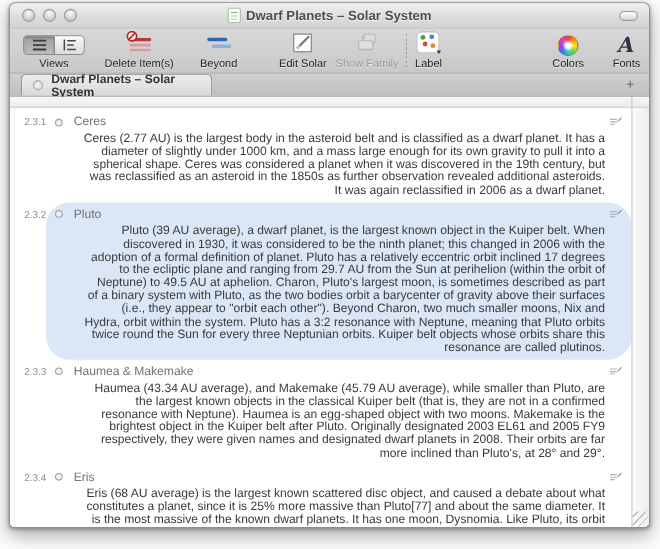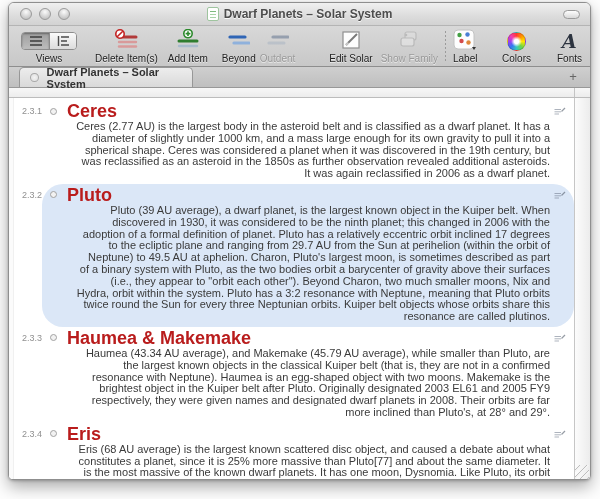--- a/index.html
+++ b/index.html
@@ -82,21 +82,21 @@
   .grip { position:absolute; right:1px; bottom:1px; width:14px; height:14px;
     background:repeating-linear-gradient(135deg, transparent 0 3px, #bdbdbd 3px 4px, #f4f4f4 4px 5px); }
 
   .rows { position:absolute; left:0; top:2px; right:16px;text-align:right; }
   .row { position:relative; }
   .num { position:absolute; left:13px; top:6px; font-size:9px; color:#909090; letter-spacing:0; }
   .inner { margin-left:33px; padding:2px 6px 4px 8px; border-radius:1px; }
   .row.selected .inner { background:#dbe7f7;border-radius:21px; }
   .title-line { display:flex; align-items:center; }
   .bullet { width:7px; height:7px; border-radius:50%; border:1px solid #a2a2a2; background:#f2f2f2; margin-right:10px; flex:0 0 auto; }
-  .item-title { font-size:18px; font-weight:bold; color:#b91c1c; line-height:16px; flex:0 0 auto; }
+  .item-title { font-size:11px; font-weight:normal; color:#737373; line-height:16px; flex:0 0 auto; }
   .title-space { flex:1; }
   .note-ind { flex:0 0 auto; margin-right:2px; opacity:.8; }
   .body-text { margin:1px 18px 0 26px; font-size:11px; line-height:11.8px; color:#3a3a3a; max-width:486px; }
 </style>
 </head>
 <body>
 
 <div class="stage">
   <div class="window">
 
@@ -156,36 +156,20 @@
               <circle cx="6" cy="5" r="4.2" fill="#fff" stroke="#c32222" stroke-width="1.6"></circle>
               <line x1="3.2" y1="7.8" x2="8.8" y2="2.2" stroke="#c32222" stroke-width="1.6"></line>
             </svg>
           </span>
         </div>
         <div class="tlabel">Delete Item(s)</div>
       </div>
 
       <div style="width:10px"></div>
 
-      <div class="tbtn">
-        <div class="ticon">
-          <span>
-            <svg width="24" height="21" viewBox="0 0 24 21">
-              <g stroke-linecap="round">
-                <line x1="3" y1="12" x2="21" y2="12" stroke="#2f7d2f" stroke-width="3"></line>
-                <line x1="3" y1="17" x2="21" y2="17" stroke="#a9bccd" stroke-width="2.4"></line>
-              </g>
-              <circle cx="12" cy="4.6" r="4.2" fill="#fff" stroke="#2c8a2c" stroke-width="1.6"></circle>
-              <line x1="12" y1="2.2" x2="12" y2="7" stroke="#2c8a2c" stroke-width="1.6"></line>
-              <line x1="9.6" y1="4.6" x2="14.4" y2="4.6" stroke="#2c8a2c" stroke-width="1.6"></line>
-            </svg>
-          </span>
-        </div>
-        <div class="tlabel">Add Item</div>
-      </div>
 
       <div style="width:8px"></div>
 
 
       <div style="width:6px"></div>
 
       <div class="tbtn">
         <div class="ticon">
           <span>
             <svg width="22" height="21" viewBox="0 0 22 21">
@@ -194,33 +178,20 @@
                 <line x1="6" y1="14" x2="21" y2="14" stroke="#8fb1dc" stroke-width="3.2"></line>
               </g>
             </svg>
           </span>
         </div>
         <div class="tlabel">Beyond</div>
       </div>
 
       <div style="width:4px"></div>
 
-      <div class="tbtn disabled">
-        <div class="ticon">
-          <span>
-            <svg width="22" height="21" viewBox="0 0 22 21">
-              <g stroke-linecap="round">
-                <line x1="6" y1="8" x2="21" y2="8" stroke="#2f65b5" stroke-width="3.2"></line>
-                <line x1="2" y1="14" x2="17" y2="14" stroke="#8fb1dc" stroke-width="3.2"></line>
-              </g>
-            </svg>
-          </span>
-        </div>
-        <div class="tlabel">Outdent</div>
-      </div>
 
       <div class="spacer-a"></div>
 
       <div class="tbtn">
         <div class="ticon">
           <span>
             <svg width="21" height="21" viewBox="0 0 21 21">
               <rect x="2" y="3" width="16" height="16" fill="#fdfdfd" stroke="#8f8f8f" stroke-width="1.2"></rect>
               <line x1="5" y1="16" x2="16" y2="5" stroke="#7a7a7a" stroke-width="2"></line>
               <line x1="5" y1="16" x2="7.4" y2="13.6" stroke="#c9c9c9" stroke-width="2"></line>

